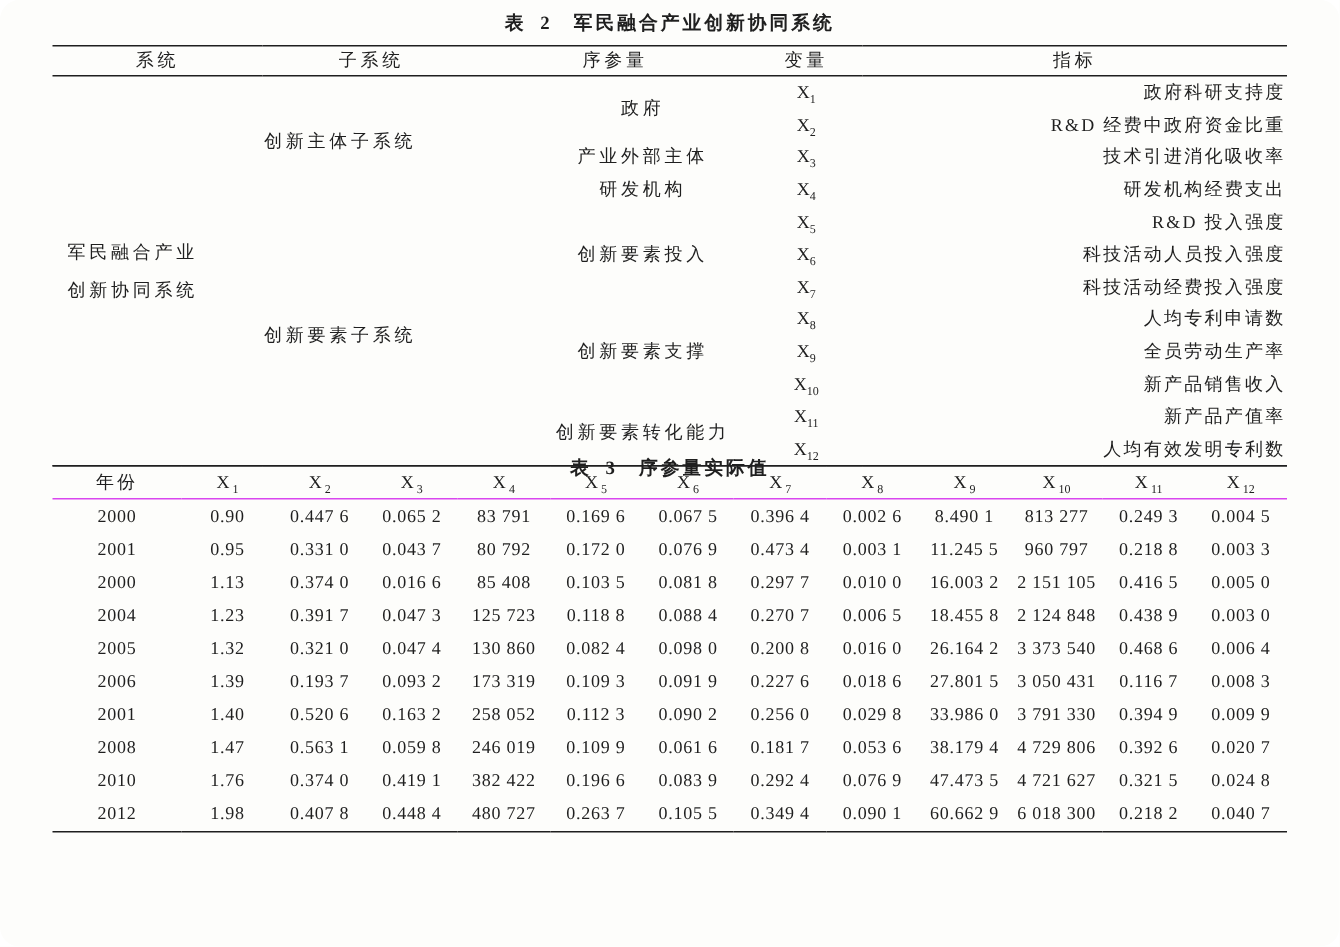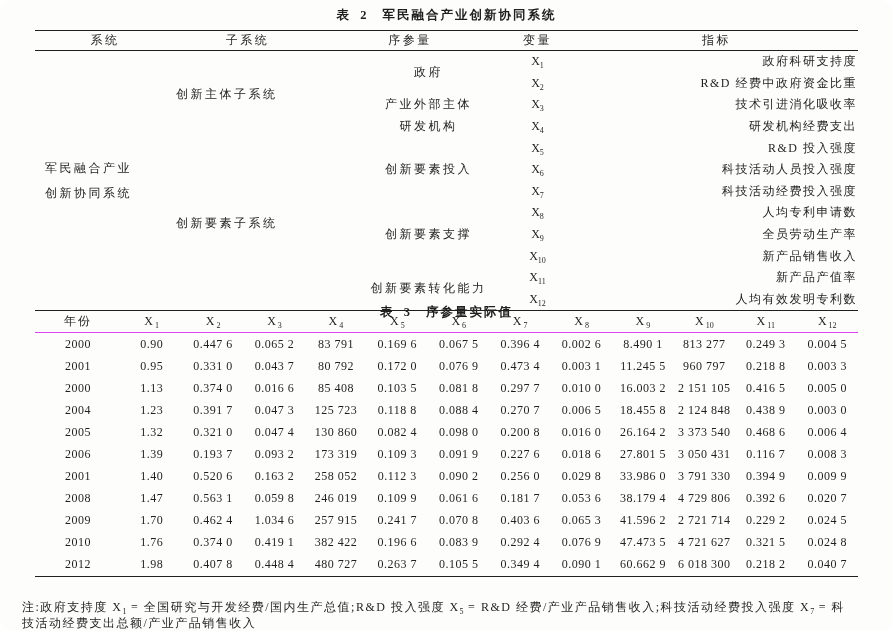--- a/index.html
+++ b/index.html
@@ -320,35 +320,20 @@
           <td>0.109 9</td>
           <td>0.061 6</td>
           <td>0.181 7</td>
           <td>0.053 6</td>
           <td>38.179 4</td>
           <td>4 729 806</td>
           <td>0.392 6</td>
           <td>0.020 7</td>
         </tr>
         <tr>
-          <td class="c-year">2009</td>
-          <td>1.70</td>
-          <td>0.462 4</td>
-          <td>1.034 6</td>
-          <td>257 915</td>
-          <td>0.241 7</td>
-          <td>0.070 8</td>
-          <td>0.403 6</td>
-          <td>0.065 3</td>
-          <td>41.596 2</td>
-          <td>2 721 714</td>
-          <td>0.229 2</td>
-          <td>0.024 5</td>
-        </tr>
-        <tr>
           <td class="c-year">2010</td>
           <td>1.76</td>
           <td>0.374 0</td>
           <td>0.419 1</td>
           <td>382 422</td>
           <td>0.196 6</td>
           <td>0.083 9</td>
           <td>0.292 4</td>
           <td>0.076 9</td>
           <td>47.473 5</td>
@@ -367,18 +352,14 @@
           <td>0.349 4</td>
           <td>0.090 1</td>
           <td>60.662 9</td>
           <td>6 018 300</td>
           <td>0.218 2</td>
           <td>0.040 7</td>
         </tr>
       </tbody>
   </table>
 
-  <div class="note">
-    <div id="note-line1">注:政府支持度 X<sub>1</sub> = 全国研究与开发经费/国内生产总值;R&amp;D 投入强度 X<sub>5</sub> = R&amp;D 经费/产业产品销售收入;科技活动经费投入强度 X<sub>7</sub> = 科</div>
-    <div id="note-line2">技活动经费支出总额/产业产品销售收入</div>
-  </div>
 
 </div>
 
 </body></html>

